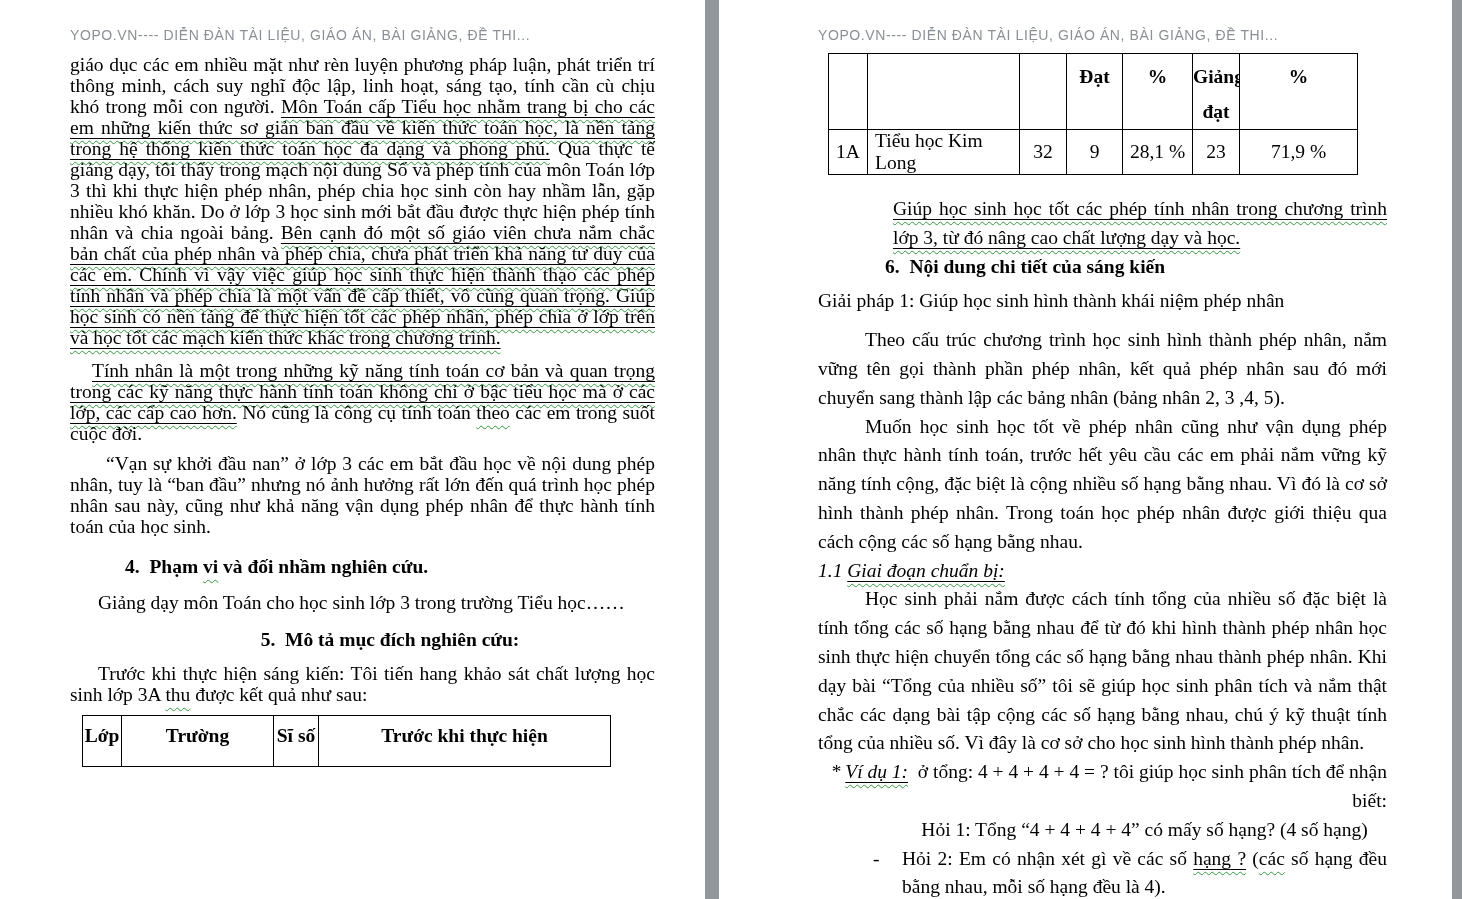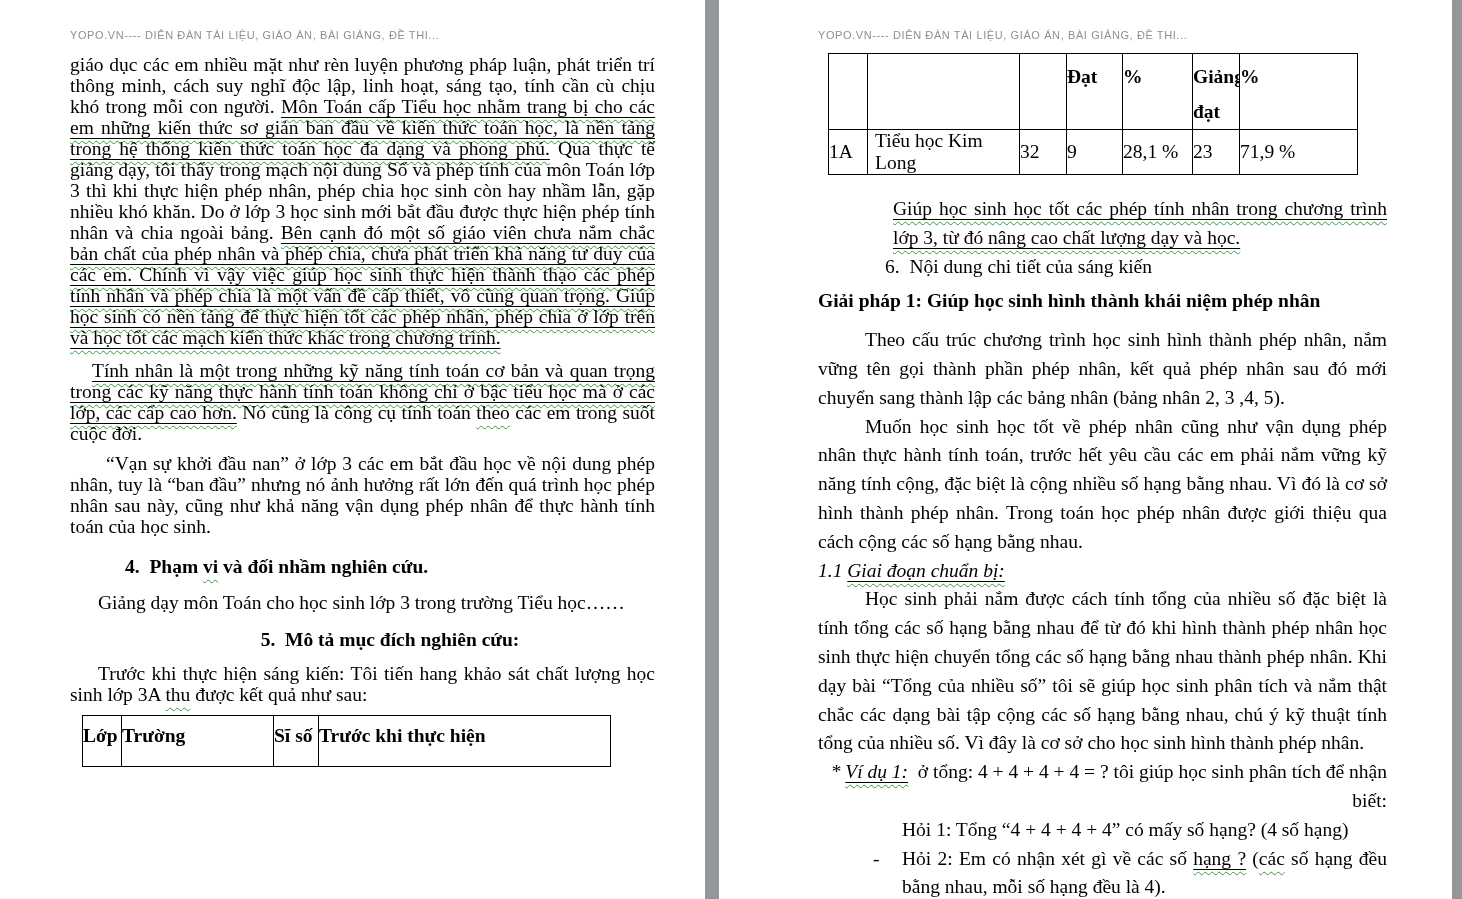--- a/index.html
+++ b/index.html
@@ -10,21 +10,21 @@
   }
   .page{
     position:absolute;top:0;height:899px;background:#ffffff;
     box-sizing:border-box;overflow:hidden;
   }
   #page1{left:0;width:705px;padding:28px 50px 0 70px}
   #page2{left:719px;width:733px;padding:28px 65px 0 99px}
 
   .wm{
     font-family:"Liberation Sans","DejaVu Sans",sans-serif;
-    font-size:11px;line-height:14px;color:#8b9095;letter-spacing:.6px;
+    font-size:14px;line-height:14px;color:#8b9095;letter-spacing:.6px;
     white-space:nowrap;
   }
 
   .doc{font-size:19.5px;color:#000}
   p{margin:0}
   .p{line-height:21px;text-align:justify}
   #page2 .p{line-height:28.8px}
 
   
   .b{font-weight:normal}
@@ -36,37 +36,37 @@
   .para1{margin-top:12px}
   .para2{margin-top:12px;text-indent:22px}
   .para3{margin-top:9px;text-indent:36px}
   .h-num{margin-top:16px;padding-left:55px;font-weight:bold;line-height:28.3px;text-align:left}
   .h-num2{margin-top:13px;padding-left:55px;font-weight:bold;line-height:28.3px;text-align:center}
   .para4{margin-top:11px;text-indent:28px;text-align:left}
   .para5{margin-top:8px;text-indent:28px}
 
   
   table{border-collapse:collapse;table-layout:fixed}
-  td{border:1.5px solid #000;padding:0;font-size:19.5px;overflow:hidden}
+  td{border:1.5px solid #000;text-align:center;padding:0;font-size:19.5px;overflow:hidden}
   .t1{margin:10px 0 0 12px;width:528px}
   .t1 td{font-weight:bold;height:42px;vertical-align:top;padding-top:8px;line-height:24px}
   .t2{margin:11px 0 0 10px;width:529px}
   .t2 .hr td{height:68px;vertical-align:top;padding-top:5px;font-weight:bold;line-height:35px}
   .t2 .dr td{height:36px;vertical-align:middle;font-weight:normal}
   .t2 .dr td.school{text-align:left;padding-left:7px}
 
   
   .goal{margin:20px 0 0 75px;line-height:28.8px;text-align:justify}
-  .h6{padding-left:67px;font-weight:normal;line-height:28.8px}
-  .gp1{margin-top:6px;font-weight:bold;line-height:28.8px}
+  .h6{padding-left:67px;font-weight:bold;line-height:28.8px}
+  .gp1{margin-top:6px;font-weight:normal;line-height:28.8px}
   .pt{text-indent:47px;margin-top:0}
   .theo{margin-top:10px}
   .h11{font-weight:bold;font-style:italic;line-height:28.8px}
   .vidu{margin-left:-20px;line-height:28.8px;text-align:right}
-  .hoi1{padding-left:84px;line-height:28.8px;text-align:left}
+  .hoi1{padding-left:84px;line-height:28.8px;text-align:center}
   .hoi2{padding-left:84px;text-indent:-29px;line-height:28.8px;text-align:justify}
   .dash{display:inline-block;width:29px;text-indent:0}
 </style>
 </head>
 <body>
 
 <div class="page doc" id="page1">
   <div class="wm">YOPO.VN---- DIỄN ĐÀN TÀI LIỆU, GIÁO ÁN, BÀI GIẢNG, ĐỀ THI...</div>
 
   <p class="p para1"><span>giáo dục các em nhiều mặt như rèn luyện phương pháp luận, phát triển trí thông minh, cách suy nghĩ độc lập, linh hoạt, sáng tạo, tính cần cù chịu khó trong mỗi con người. </span><span class="u"><span class="sq">Môn Toán cấp Tiểu học nhằm trang bị cho các em những kiến thức sơ giản ban đầu về kiến thức toán học, là nền tảng trong hệ thống kiến thức toán học đa dạng và phong phú.</span></span><span> Qua thực tế giảng dạy, tôi thấy trong mạch nội dung Số và phép tính của môn Toán lớp 3 thì khi thực hiện phép nhân, phép chia học sinh còn hay nhầm lẫn, gặp nhiều khó khăn. Do ở lớp 3 học sinh mới bắt đầu được thực hiện phép tính nhân và chia ngoài bảng. </span><span class="u"><span class="sq">Bên cạnh đó một số giáo viên chưa nắm chắc bản chất của phép nhân và phép chia, chưa phát triển khả năng tư duy của các em. Chính vì vậy việc giúp học sinh thực hiện thành thạo các phép tính nhân và phép chia là một vấn đề cấp thiết, vô cùng quan trọng. Giúp học sinh có nền tảng để thực hiện tốt các phép nhân, phép chia ở lớp trên và học tốt các mạch kiến thức khác trong chương trình.</span></span></p>

